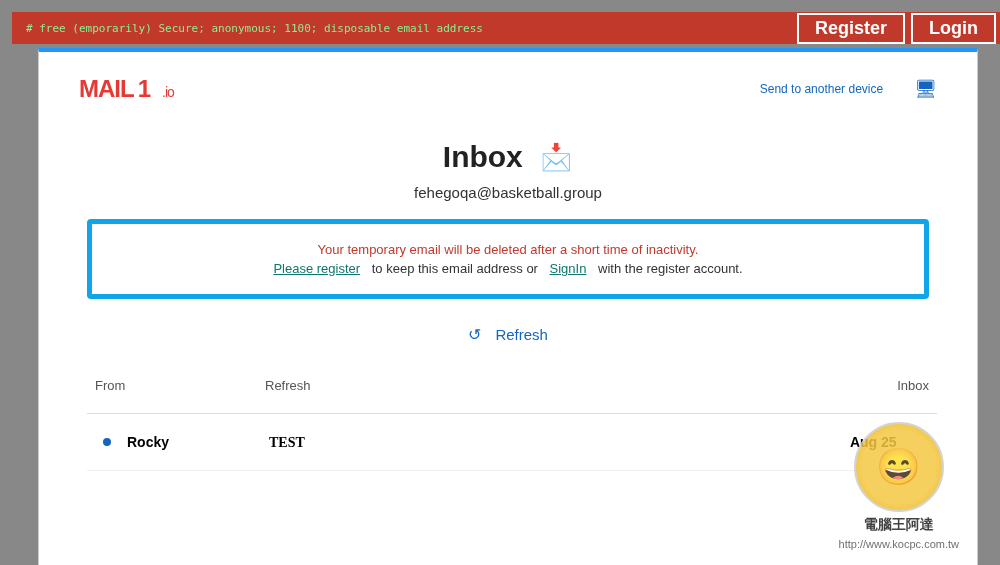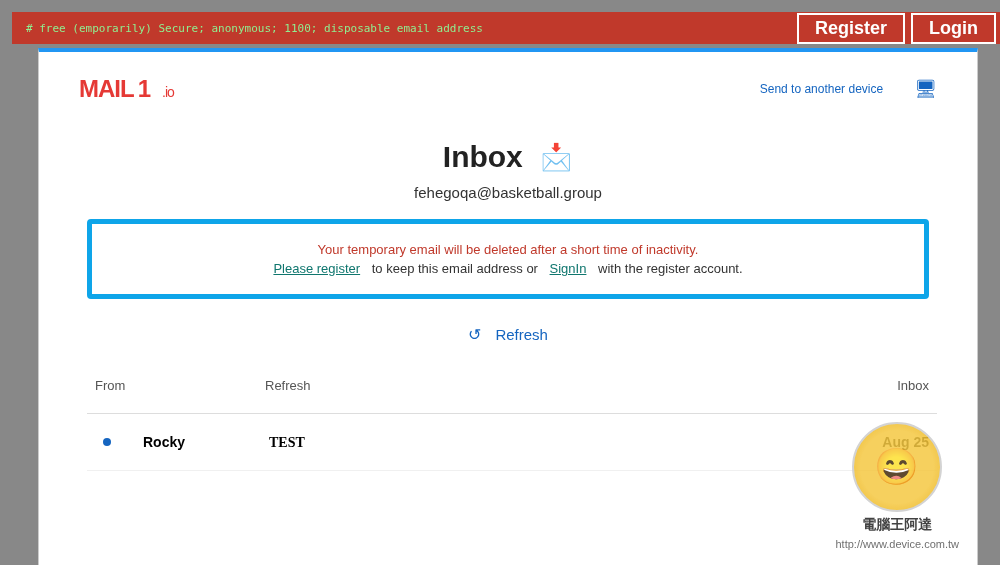--- a/index.html
+++ b/index.html
@@ -175,27 +175,27 @@
     .inbox-table th.date-col {
       text-align: right;
     }
     .inbox-table td {
       padding: 12px 8px;
       font-size: 14px;
       border-bottom: 1px solid #f0f0f0;
       vertical-align: middle;
     }
     .inbox-table td.date-col {
-      text-align: right;
+      text-align: center;
       font-weight: bold;
     }
     .from-cell {
       display: flex;
       align-items: center;
-      gap: 24px;
+      gap: 8px;
     }
     .unread-dot {
       width: 8px;
       height: 8px;
       border-radius: 50%;
       background: #1565C0;
       flex-shrink: 0;
     }
     .from-name {
       font-weight: bold;
@@ -306,16 +306,16 @@
         </tbody>
     </table>
 
   </div>
 
   <div class="watermark">
     <div class="watermark-face">
       <span>😄</span>
     </div>
     <div class="watermark-text1">電腦王阿達</div>
-    <div class="watermark-text2">http://www.device.com.tw</div>
+    <div class="watermark-text2">http://www.kocpc.com.tw</div>
   </div>
 
 </div>
 
 </body></html>

